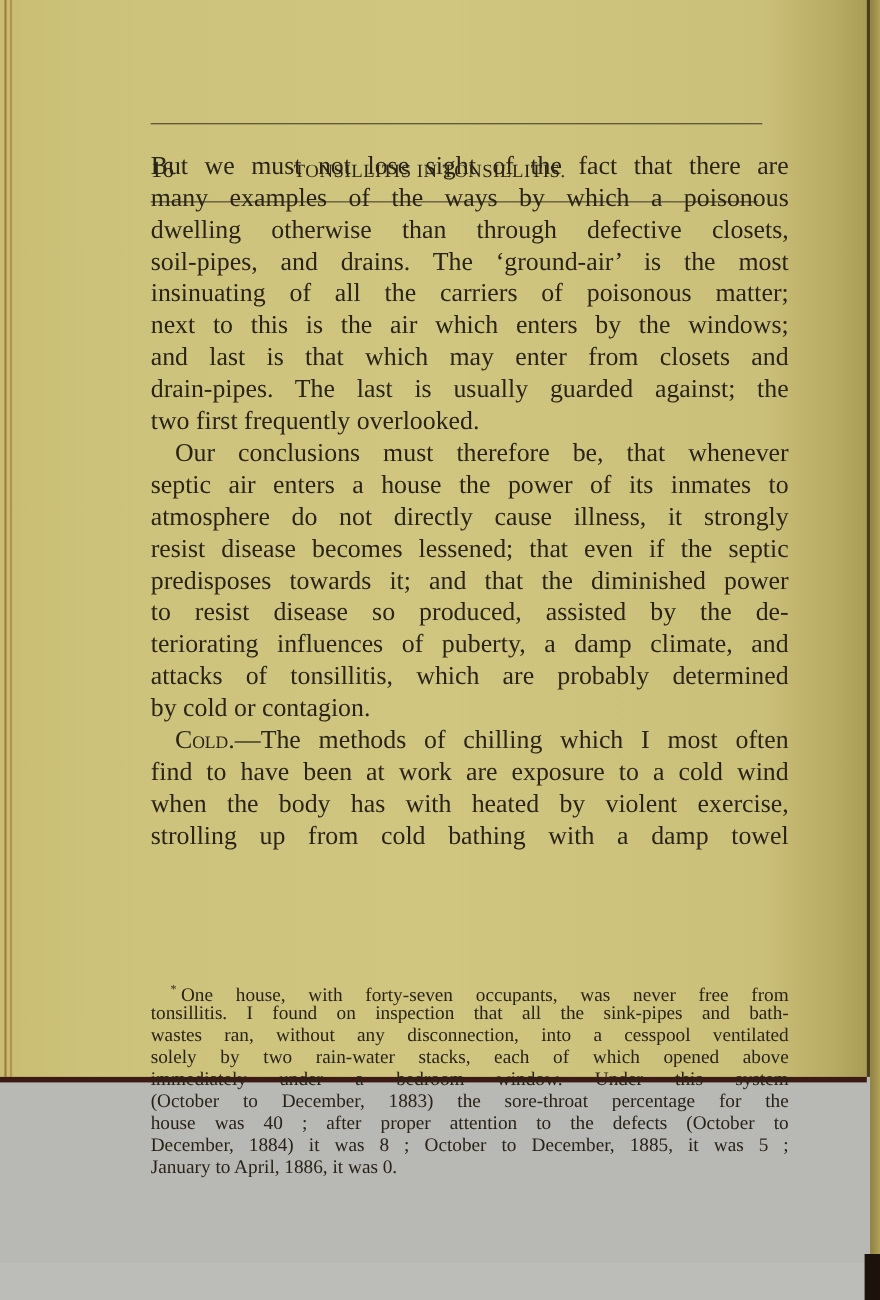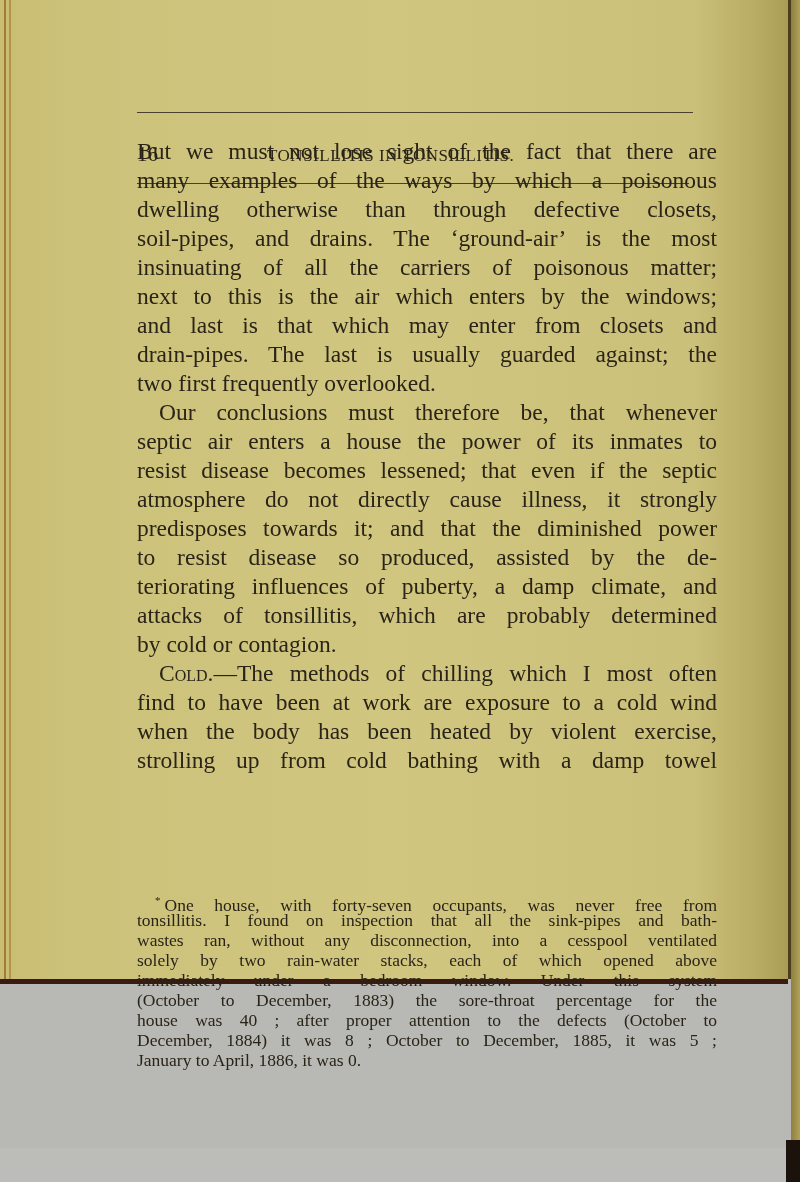--- a/index.html
+++ b/index.html
@@ -175,30 +175,30 @@
     <span class="line">many examples of the ways by which a poisonous</span>
     <span class="line">dwelling otherwise than through defective closets,</span>
     <span class="line">soil-pipes, and drains. The ‘ground-air’ is the most</span>
     <span class="line">insinuating of all the carriers of poisonous matter;</span>
     <span class="line">next to this is the air which enters by the windows;</span>
     <span class="line">and last is that which may enter from closets and</span>
     <span class="line">drain-pipes. The last is usually guarded against; the</span>
     <span class="line last">two first frequently overlooked.</span>
     <span class="line indent">Our conclusions must therefore be, that whenever</span>
     <span class="line">septic air enters a house the power of its inmates to</span>
+    <span class="line">atmosphere do not directly cause illness, it strongly</span>
     <span class="line">resist disease becomes lessened; that even if the septic</span>
-    <span class="line">atmosphere do not directly cause illness, it strongly</span>
     <span class="line">predisposes towards it; and that the diminished power</span>
     <span class="line">to resist disease so produced, assisted by the de-</span>
     <span class="line">teriorating influences of puberty, a damp climate, and</span>
     <span class="line">attacks of tonsillitis, which are probably determined</span>
     <span class="line last">by cold or contagion.</span>
     <span class="line indent"><span class="smallcaps">Cold.—</span><span>The methods of chilling which I most often</span></span>
     <span class="line">find to have been at work are exposure to a cold wind</span>
-    <span class="line">when the body has been heated by violent exercise,</span>
+    <span class="line">when the body has with heated by violent exercise,</span>
     <span class="line">strolling up from cold bathing with a damp towel</span>
   </div>
 
   <div class="footnotes">
     <span class="fn-line indent"><span class="fn-mark">*</span><span>One house, with forty-seven occupants, was never free from</span></span>
     <span class="fn-line">tonsillitis. I found on inspection that all the sink-pipes and bath-</span>
     <span class="fn-line">wastes ran, without any disconnection, into a cesspool ventilated</span>
     <span class="fn-line">solely by two rain-water stacks, each of which opened above</span>
     <span class="fn-line">immediately under a bedroom window. Under this system</span>
     <span class="fn-line">(October to December, 1883) the sore-throat percentage for the</span>

